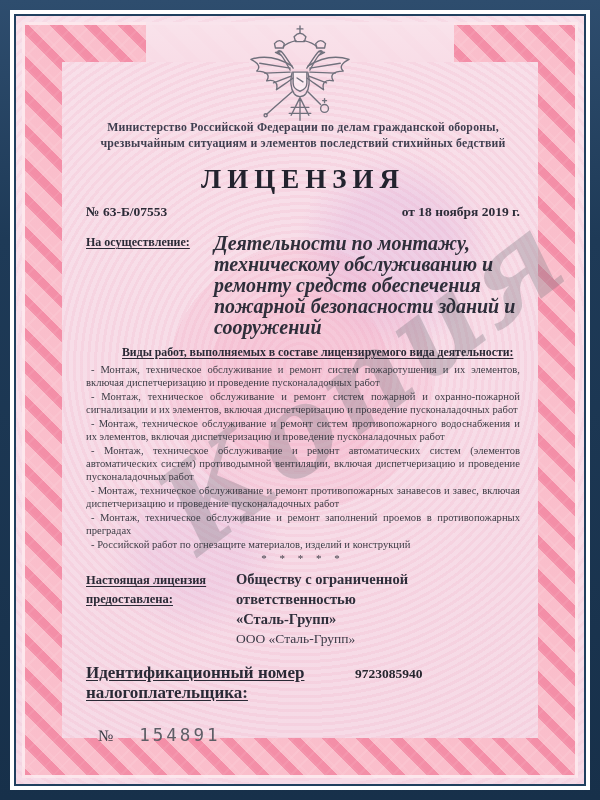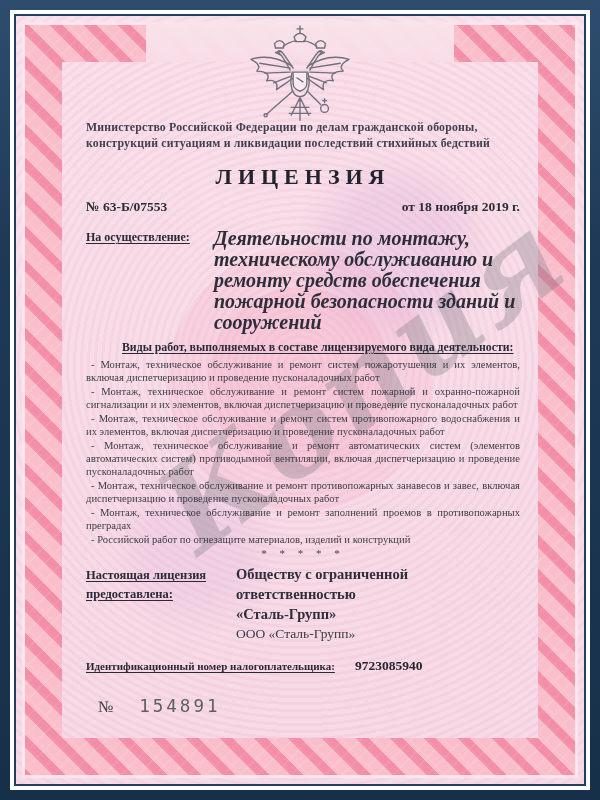--- a/index.html
+++ b/index.html
@@ -43,41 +43,41 @@
   }
   .watermark{
     position:absolute;left:30px;top:250px;width:540px;text-align:center;
     font-family:"DejaVu Serif", serif;font-style:italic;font-weight:bold;
     font-size:118px;color:rgba(125,123,132,0.34);
     transform:rotate(-37deg);transform-origin:50% 50%;
     letter-spacing:4px;pointer-events:none;z-index:1;
   }
   .eagle{position:absolute;top:7px;left:50%;transform:translateX(-50%);z-index:2;}
   .content{position:relative;z-index:2;}
-  .ministry{margin-top:28px;font-weight:bold;font-size:11.8px;line-height:15.5px;color:#3f3f50;letter-spacing:.2px;}
-  .title{margin:13px 0 0;text-align:center;font-size:22px;font-weight:bold;letter-spacing:6px;color:#23232e;}
+  .ministry{margin-top:28px;text-align:center;font-weight:bold;font-size:11.8px;line-height:15.5px;color:#3f3f50;letter-spacing:.2px;}
+  .title{margin:13px 0 0;text-align:center;font-size:27px;font-weight:bold;letter-spacing:6px;color:#23232e;}
   .numrow{display:flex;justify-content:space-between;margin-top:9px;font-weight:bold;font-size:13.5px;color:#2c2c38;}
   .label{font-weight:bold;text-decoration:underline;text-underline-offset:2px;color:#2a2a36;}
   .activity{display:flex;margin-top:13px;}
   .activity-label{width:128px;flex:none;font-size:12px;padding-top:2px;}
   .activity-text{flex:1;font-size:20px;font-weight:bold;font-style:italic;line-height:21px;color:#2e2e3a;}
   .works-heading{margin-top:7px;font-size:11.8px;margin-left:36px;}
   .works{margin-top:3px;}
   .work-item{margin:0 0 1px;font-size:10.6px;line-height:13px;text-align:justify;color:#3d3d46;text-indent:5px;}
   .separator{text-align:center;font-size:11px;letter-spacing:5px;color:#3d3d46;margin:1px 0 5px;}
   .grantee{display:flex;}
   .grantee-label{width:150px;flex:none;font-size:12.5px;line-height:19px;padding-top:2px;}
   .grantee-names{flex:1;}
   .grantee-name{font-size:14.5px;font-weight:bold;line-height:20px;color:#2e2e3a;}
   .grantee-short{font-size:13.5px;line-height:20px;color:#3a3a46;}
   .ogrn{display:flex;align-items:flex-end;margin-top:13px;}
   .ogrn-label{flex:1;font-size:12px;line-height:16.5px;max-width:310px;}
   .reg-value{width:165px;flex:none;font-weight:bold;font-size:13.5px;color:#26262e;padding-left:20px;box-sizing:content-box;}
   .inn{display:flex;align-items:baseline;margin-top:14px;}
-  .inn-label{flex:1;font-size:11px;}
+  .inn-label{flex:1;font-size:17px;}
   .serial{margin-top:22px;display:flex;align-items:baseline;}
   .serial-prefix{font-size:16px;color:#3c3c46;margin-left:12px;}
   .serial-number{font-family:"DejaVu Sans Mono", monospace;font-size:17.5px;color:#5d5e66;letter-spacing:3px;margin-left:26px;}
 </style>
 </head>
 <body>
 
 <div class="page">
   <div class="mat">
     <div class="frame-line">
@@ -121,21 +121,21 @@
           <circle cx="85" cy="87" r="4"></circle>
           <path d="M85 81 v-4 M83 79 h4"></path>
         </svg>
 
         <div class="interior">
           <div class="watermark">Копия</div>
 
           <div class="content">
             <div class="ministry">
               <div>Министерство Российской Федерации по делам гражданской обороны,</div>
-              <div>конструкций ситуациям и ликвидации последствий стихийных бедствий</div>
+              <div>чрезвычайным ситуациям и элементов последствий стихийных бедствий</div>
             </div>
 
             <h1 class="title">ЛИЦЕНЗИЯ</h1>
 
             <div class="numrow">
               <span>№ 63-Б/07553</span>
               <span>от 18 ноября 2019 г.</span>
             </div>
 
             <div class="activity">

